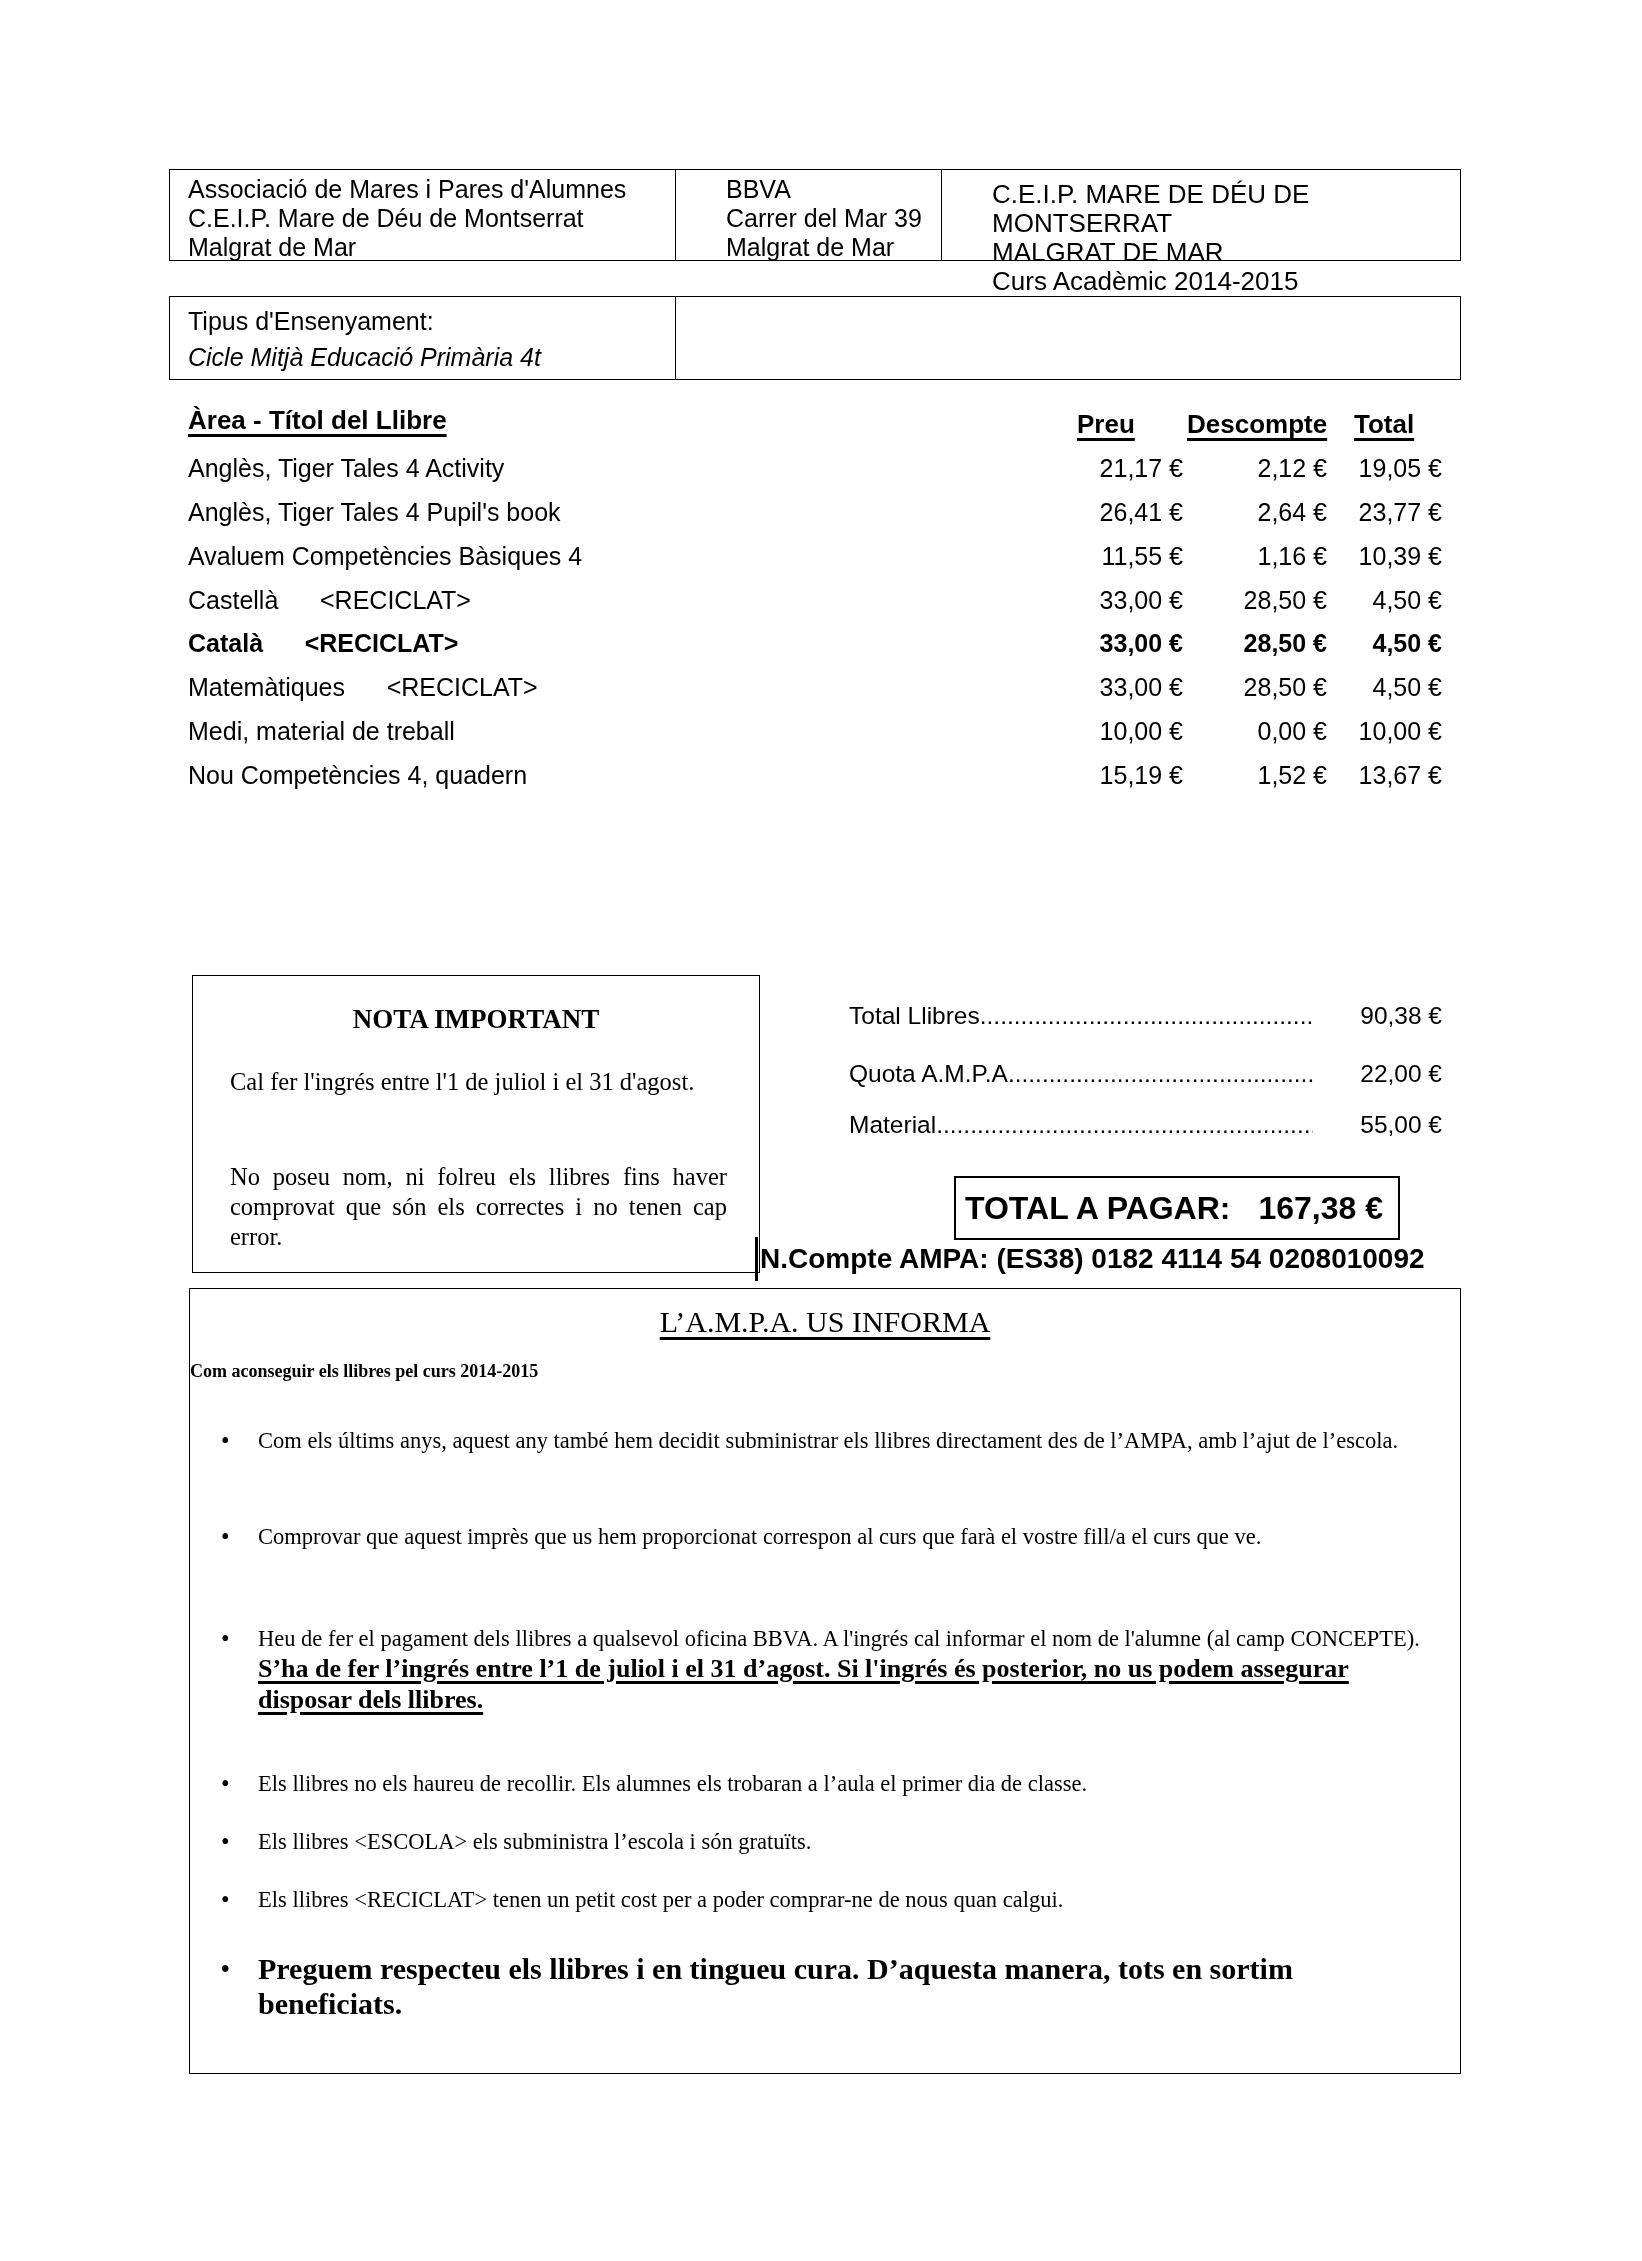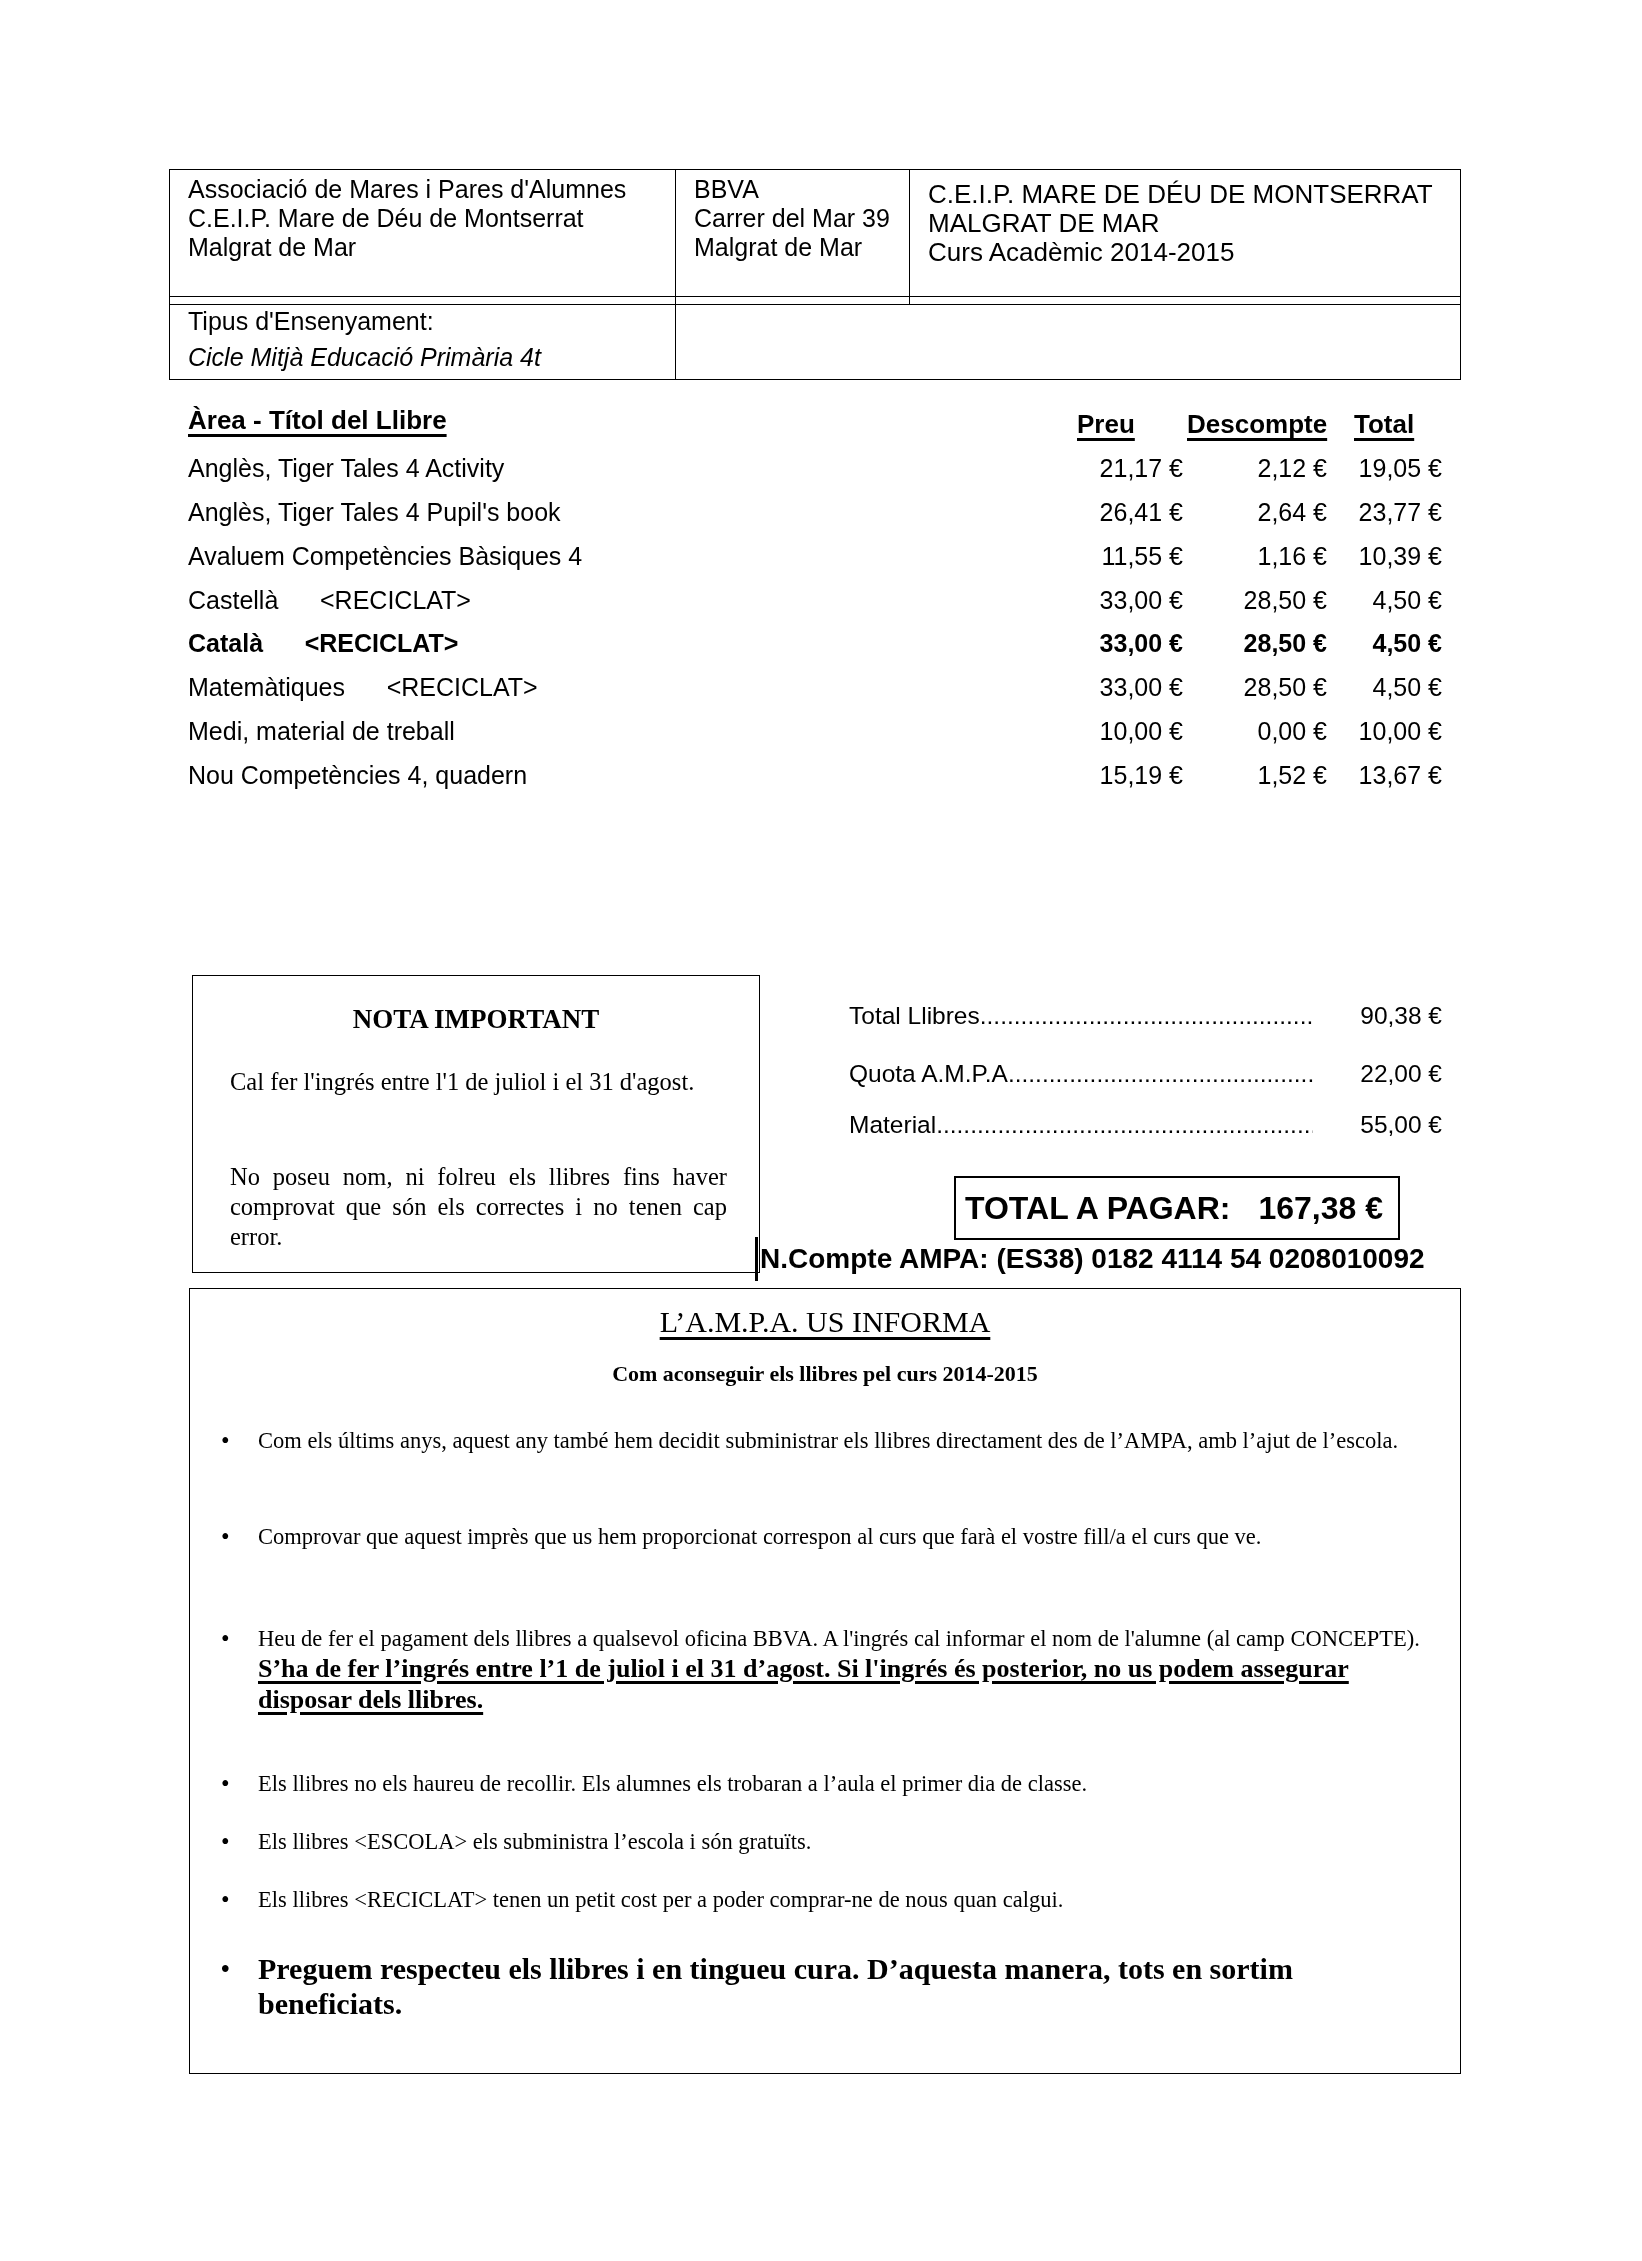--- a/index.html
+++ b/index.html
@@ -1,21 +1,21 @@
 <!DOCTYPE html>
 <html style="font-size:10.3px"><head>
   <meta charset="utf-8">
   <style>
     html, body { margin: 0; padding: 0; background: #ffffff; }
     body { width: 1643px; height: 2261px; position: relative; overflow: hidden; color: #000; }
     .sans { font-family: "Liberation Sans", sans-serif; }
     .abs { position: absolute; box-sizing: border-box; }
 
     
-    #hdr { left: 169px; top: 169px; width: 1292px; height: 136px; display: flex; border: 1.9px solid #000; }
+    #hdr { left: 169px; top: 169px; width: 1292px; height: 92px; display: flex; border: 1.9px solid #000; gap: 32px; }
     #hdr .cell { font-size: 25px; line-height: 29px; padding: 5.2px 18px; box-sizing: border-box; }
     #hdr .c1 { width: 506px; border-right: 1.9px solid #000; }
     #hdr .c2 { width: 234px; border-right: 1.9px solid #000; padding-left: 18px; }
     #hdr .c3 { flex: 1; padding-top: 10.3px; font-size: 26px; }
 
     #sub { left: 169px; top: 296px; width: 1292px; height: 84px; display: flex; border: 1.9px solid #000; }
     #sub .c1 { width: 506px; border-right: 1.9px solid #000; font-size: 25px; padding: 6.4px 18px; line-height: 36px; box-sizing: border-box; }
     #sub .c2 { flex: 1; font-size: 26px; padding: 9px 18px; box-sizing: border-box; }
     .italic { font-style: italic; }
 
@@ -39,21 +39,21 @@
     .sum-val { left: 1327px; width: 115px; text-align: right; }
 
     #total-box { left: 954px; top: 1176px; width: 446px; height: 64px; border: 2.6px solid #000; font-size: 32px; font-weight: bold; display: flex; align-items: center; padding-left: 9px; }
     #total-box .lbl { margin-right: 28px; }
     #cuenta { left: 755px; top: 1243px; font-size: 28px; font-weight: bold; white-space: nowrap; }
     #cuenta-bar { left: 755px; top: 1237px; width: 2.6px; height: 44px; background: #000; }
 
     
     #info { left: 189px; top: 1288px; width: 1272px; height: 786px; border: 1.9px solid #000; font-family: "Liberation Serif", serif; }
     #info .title { position: absolute; left: 0; right: 0; top: 15.5px; text-align: center; font-size: 30px; text-decoration: underline; text-decoration-thickness: 3.2px; text-underline-offset: 5.2px; }
-    #info .subtitle { position: absolute; left: 0; right: 0; top: 72px; text-align: center; font-size: 22px; font-weight: bold; }
+    #info .subtitle { position: absolute; left: 0; right: 0; top: 72px; font-size: 18px; font-weight: bold; }
     #info .bullet { position: absolute; left: 31px; right: 33px; font-size: 22.5px; line-height: 30px; }
     #info .bullet .dot { position: absolute; left: 0; top: 0; font-size: 24.5px; }
     #info .bullet .txt { margin-left: 37px; display: block; }
     #info .bullet.big { font-size: 30px; line-height: 35px; font-weight: bold; }
     .uline { font-weight: bold; text-decoration: underline; text-decoration-thickness: 2.6px; text-underline-offset: 3.9px; font-size: 26px; }
   </style>
 </head>
 <body>
 
 <div id="hdr" class="abs sans">

